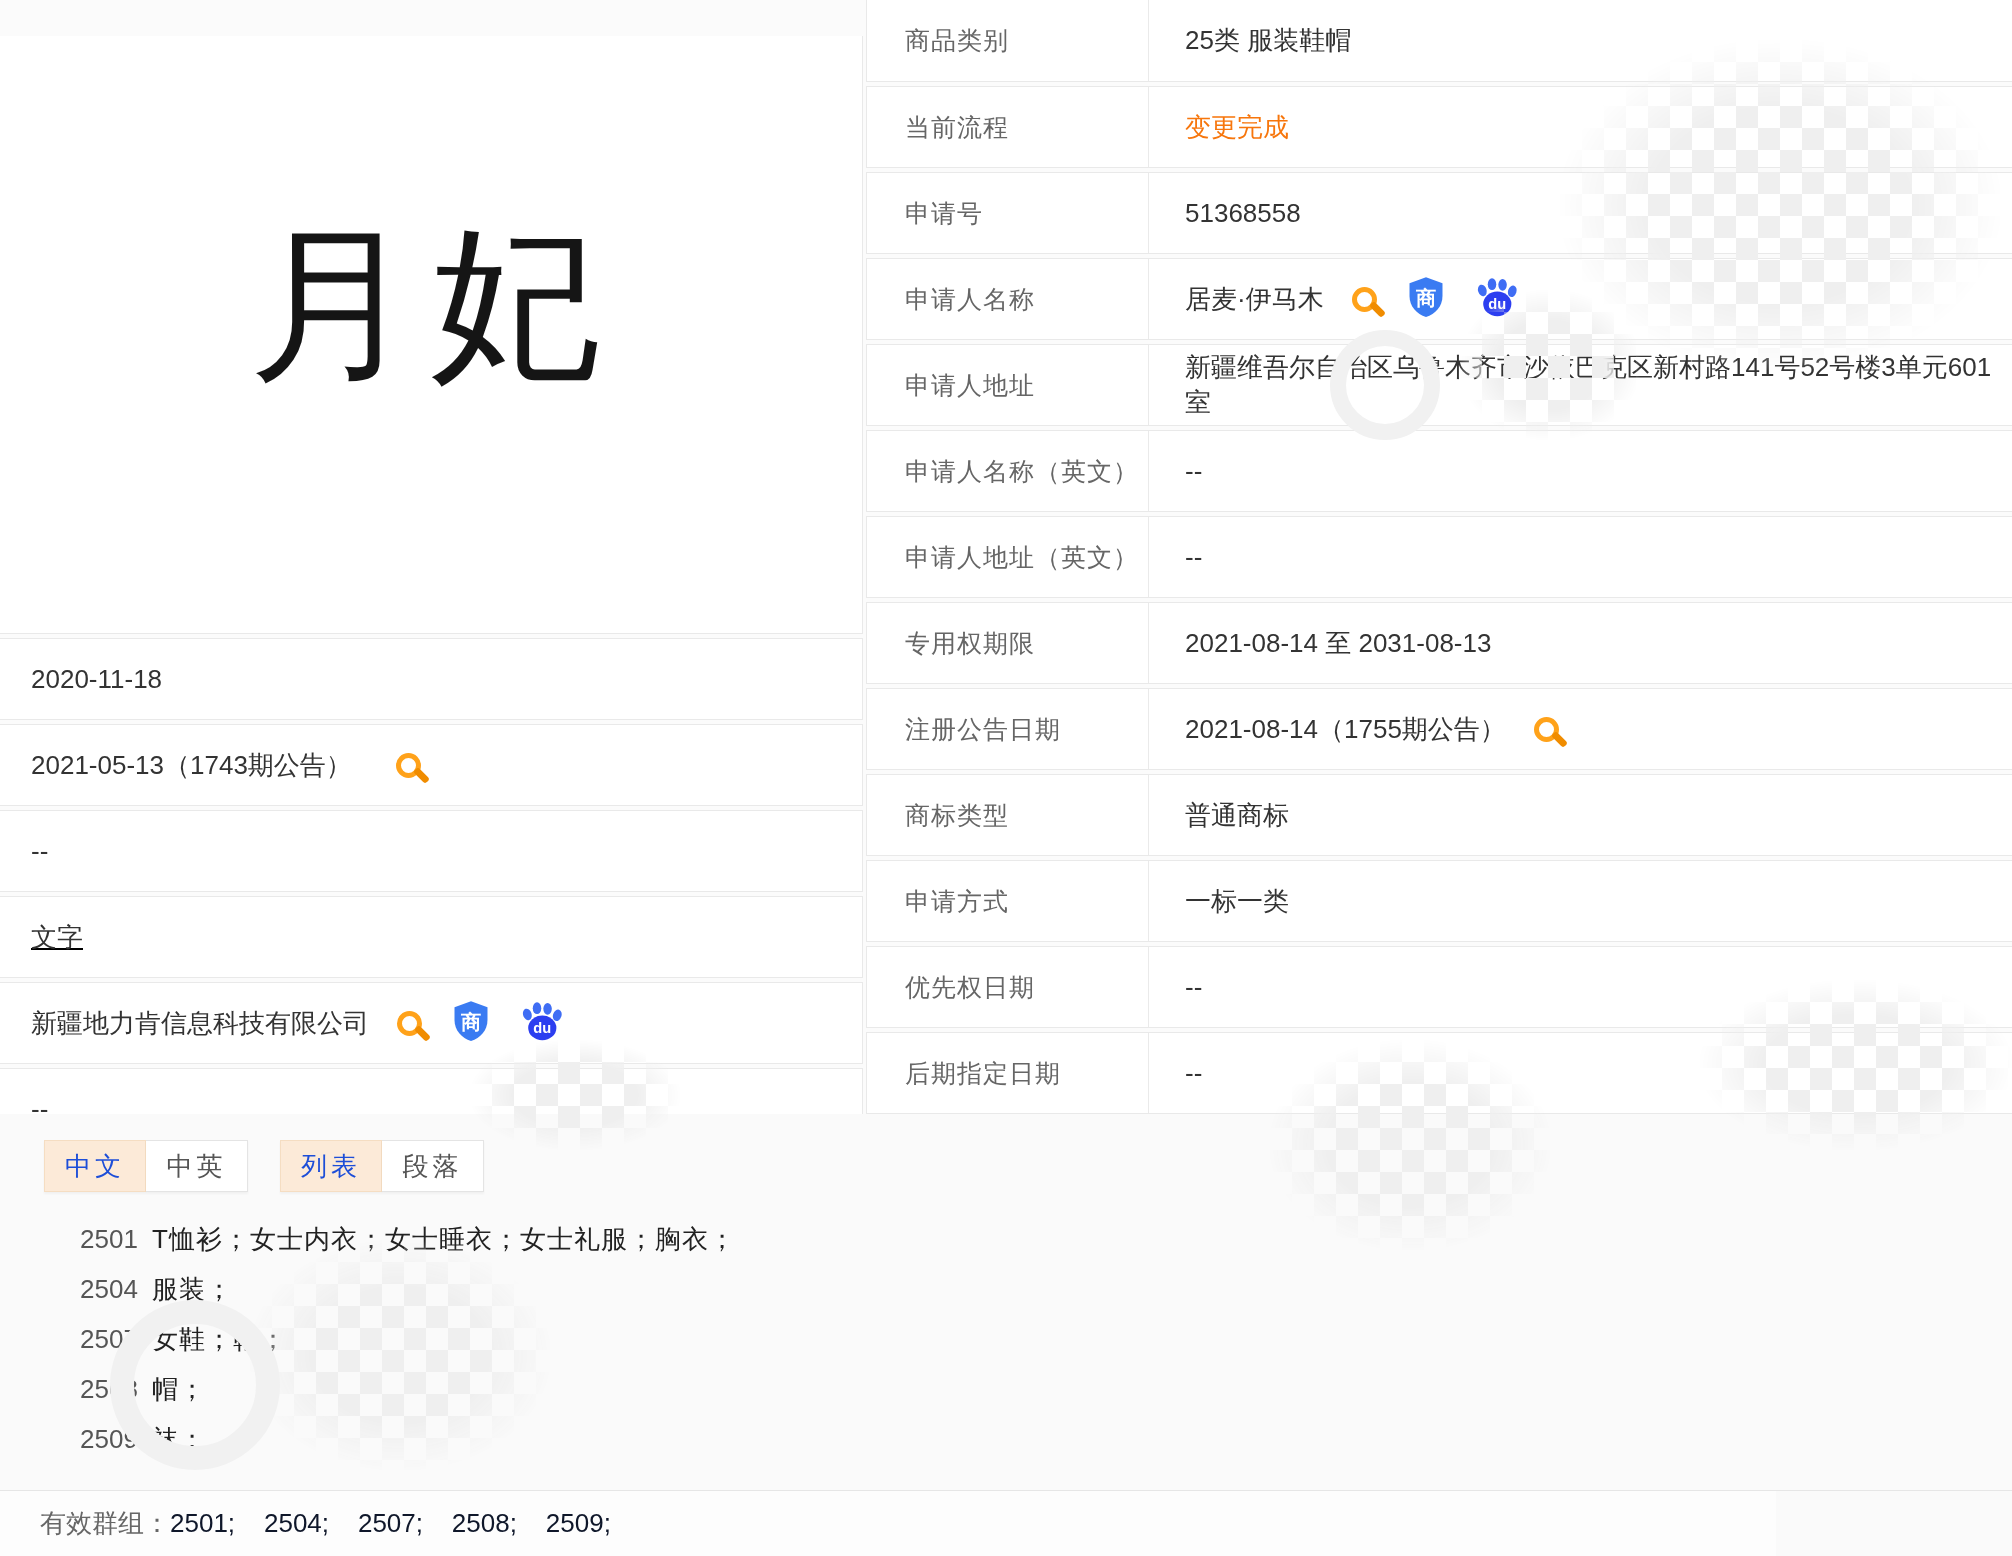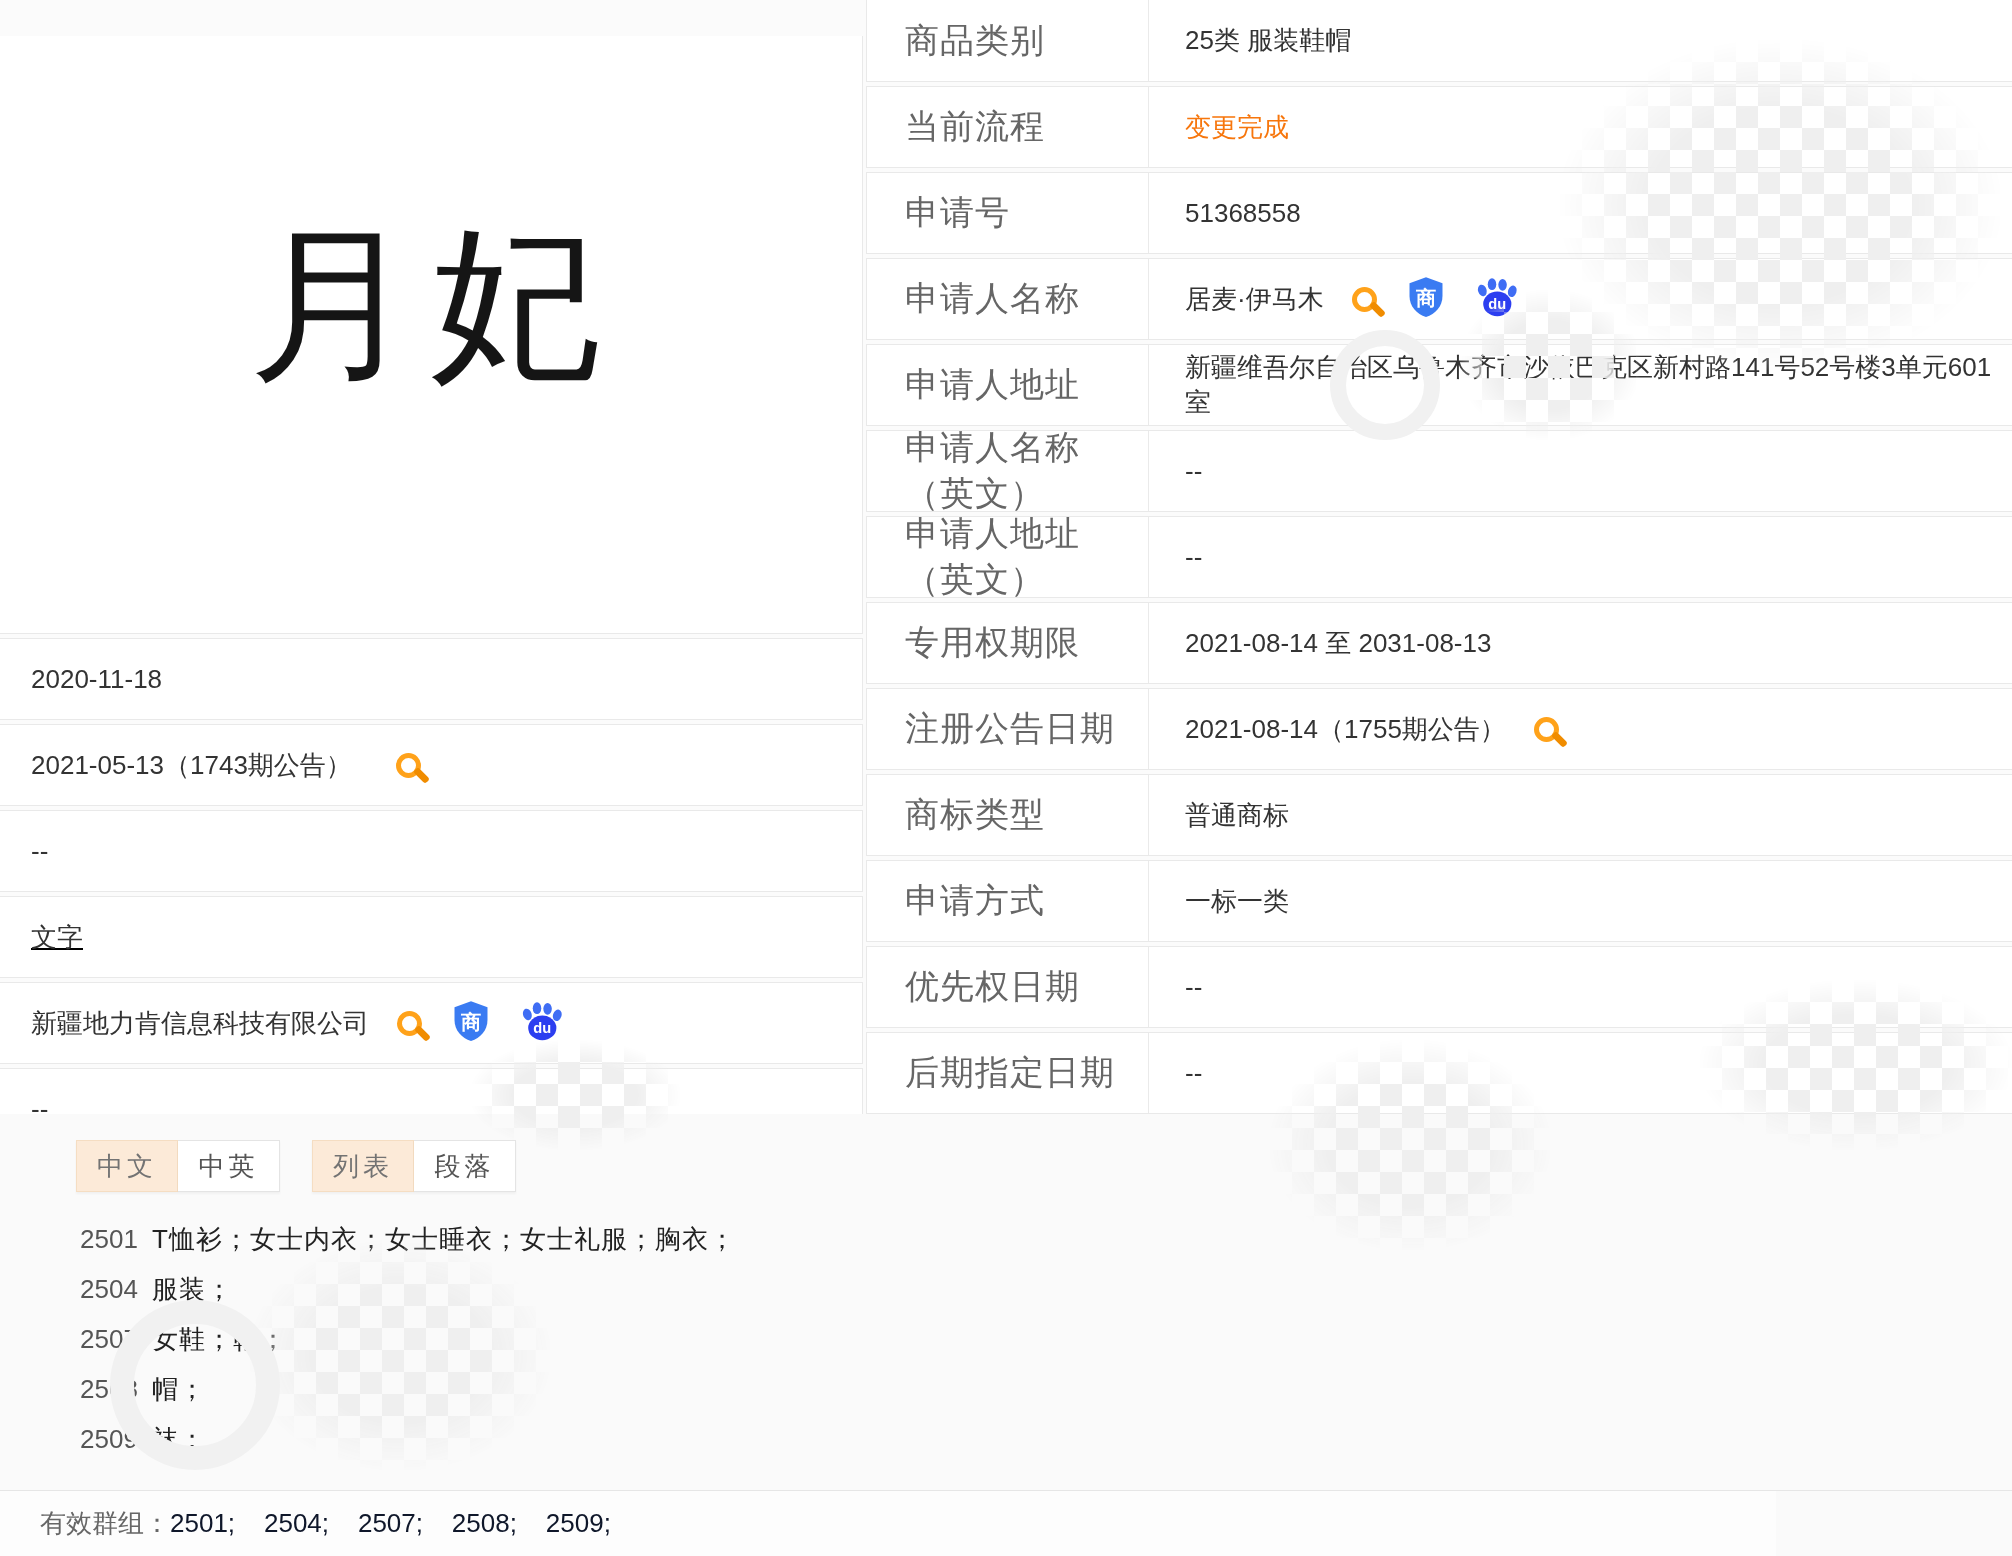--- a/index.html
+++ b/index.html
@@ -7,21 +7,21 @@
   body { font-family:"Liberation Sans","DejaVu Sans",sans-serif; }
   .page { position:relative; width:2012px; height:1556px; background:#fbfbfb; overflow:hidden; }
 
   
   .box { position:absolute; background:#fff; border:1px solid #e9e9e9; }
   .col-left  { left:0; width:863px; border-left:none;margin-top:36px; }
   .col-right { left:866px; width:1150px; border-right:none; }
   .row { height:82px; display:flex; align-items:center; }
   .row .label { width:282px; align-self:stretch; display:flex; align-items:center;
                 padding-left:38px; border-right:1px solid #eaeaea; color:#666;
-                font-size:34px; letter-spacing:1px; flex-shrink:0; }
+                font-size:25px; letter-spacing:1px; flex-shrink:0; }
   .row .value { padding-left:36px; color:#333; font-size:26px; display:flex; align-items:center; }
   .value.orange { color:#f7760c; }
   .leftrow .value { padding-left:31px; }
 
   
   .tm-cell { top:0; height:598px; border-top:none; display:flex; align-items:center; justify-content:center; }
   .tm-text { font-size:168px; color:#151515; letter-spacing:14px; margin-top:-56px; font-weight:500; }
 
   
   .ic-search { display:inline-block; width:25px; height:25px; border:5px solid #ffa21a;
@@ -31,21 +31,21 @@
   .ic-svg { margin-left:30px; flex-shrink:0; cursor:pointer; display:inline-block; }
 
   
   .bottom { position:absolute; left:0; top:1114px; width:2012px; height:442px; background:#fafafa; }
   .tabs { position:absolute; top:26px; display:flex; }
   .tabgroup-1 { left:44px; } .tabgroup-2 { left:280px; }
   .tab { width:102px; height:52px; display:flex; align-items:center; justify-content:center;
          font-size:26px; letter-spacing:4px; background:#fff; border:1px solid #e4e4e4;
          color:#555; cursor:pointer; box-shadow:0 2px 2px rgba(0,0,0,0.04); }
   .tab + .tab { border-left:none; }
-  .tab.active { background:#fcead8; color:#737373; border-color:#f5ddc2;margin-left:32px; }
+  .tab.active { background:#fcead8; color:#1d4ed8; border-color:#f5ddc2; }
   .goods { position:absolute; left:0; top:100px; width:1200px;padding-left:40px; }
   .goods-row { display:flex; height:50px; align-items:center; }
   .goods-code { width:112px; padding-left:40px; color:#555; font-size:26px; flex-shrink:0; }
   .goods-items { color:#222; font-size:26px; letter-spacing:1px; }
   .vg-divider { position:absolute; left:0; top:376px; width:2012px; height:1px; background:#e6e6e6; }
   .vg { position:absolute; left:0; top:377px; width:1776px; height:65px; background:#fdfdfd;
         display:flex; align-items:center; padding-left:40px; font-size:26px; }
   .vg .vg-label { color:#666; }
   .vg .vg-values { color:#0f172a; white-space:pre; }
 

